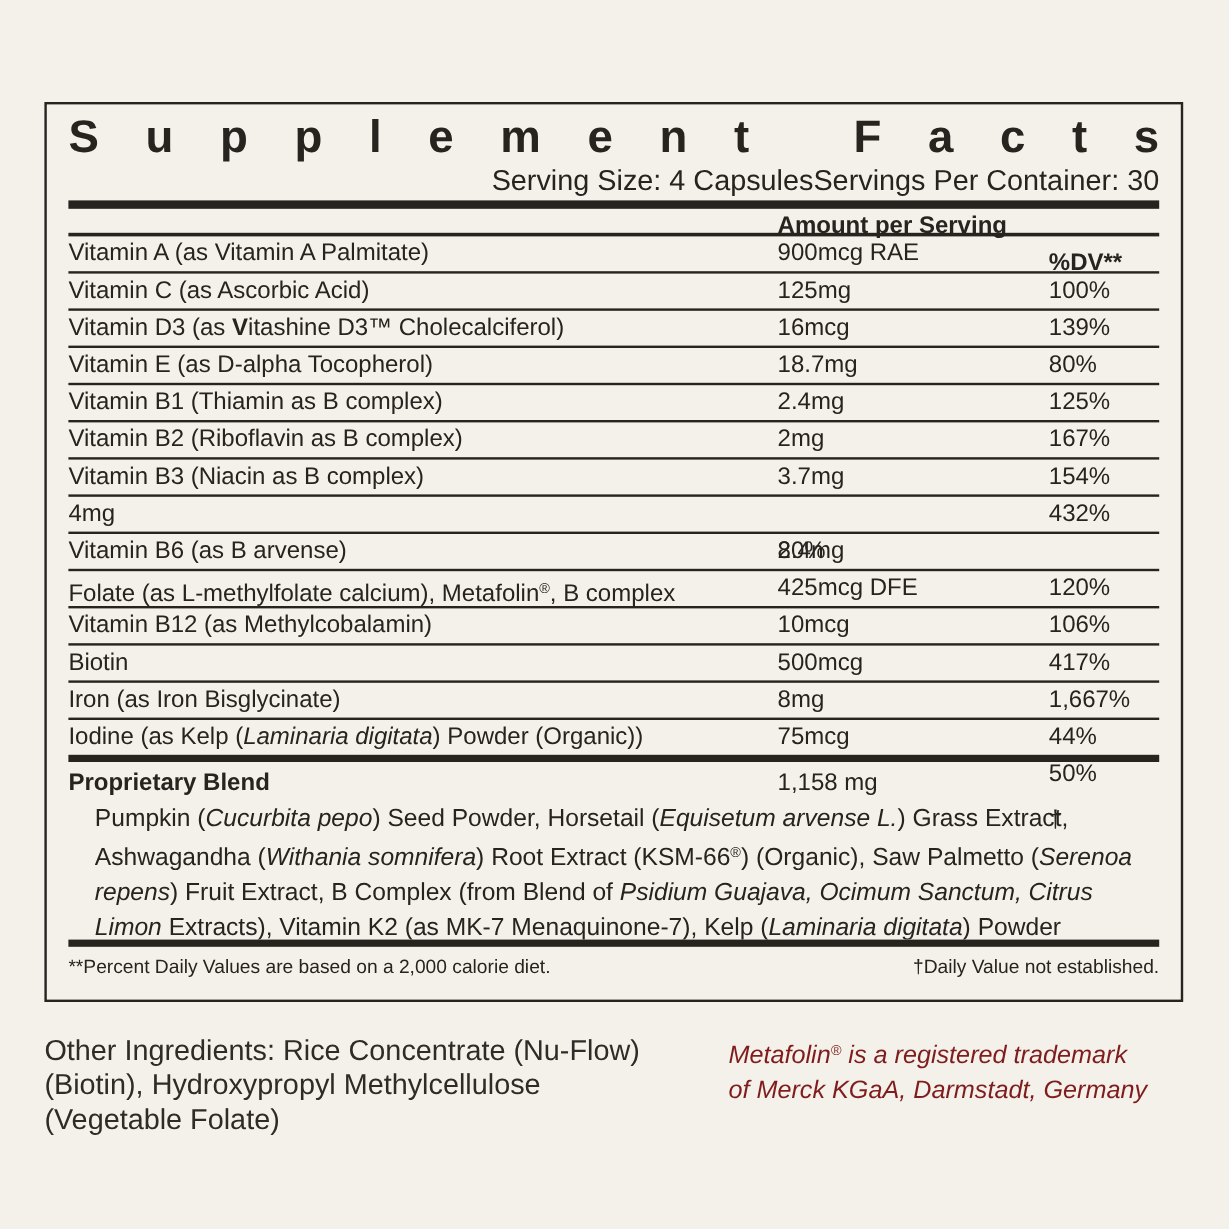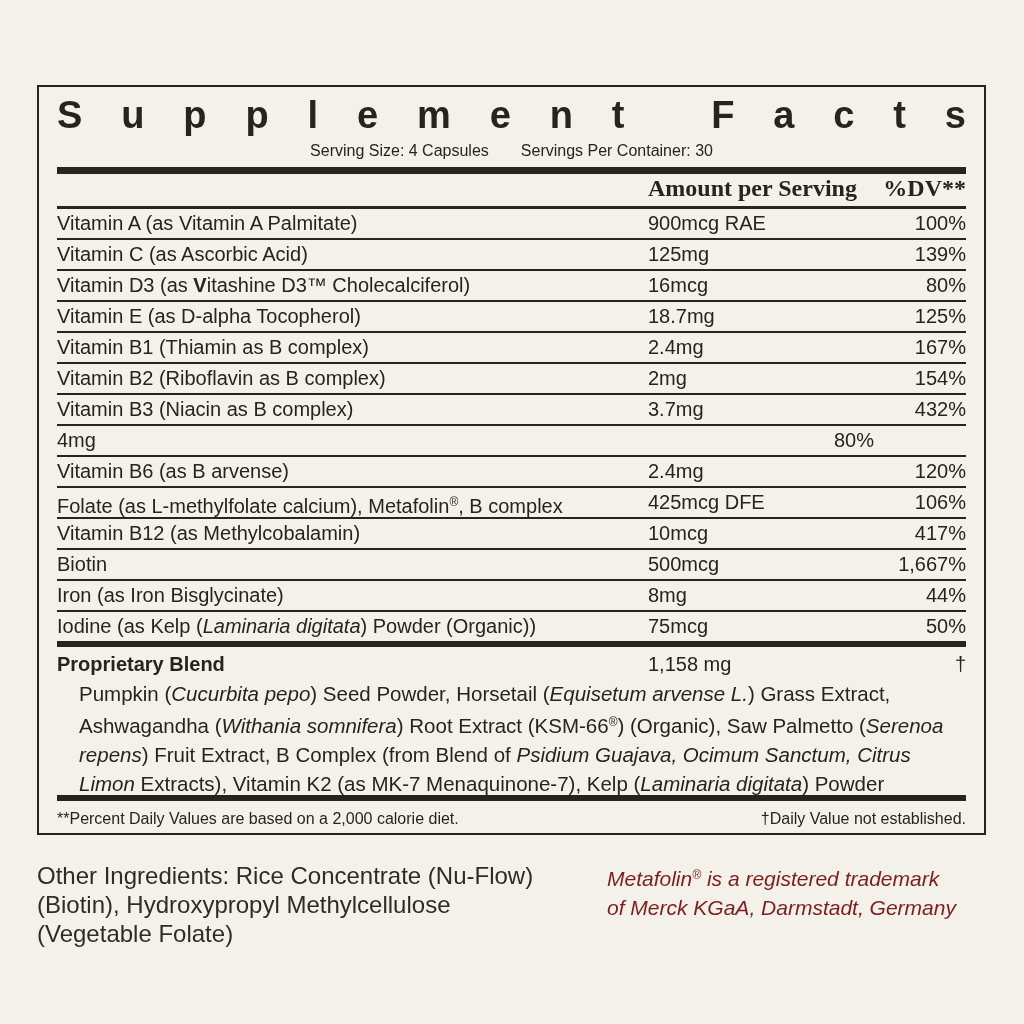--- a/index.html
+++ b/index.html
@@ -13,28 +13,28 @@
     position:absolute;left:37px;top:85px;width:949px;height:750px;
     border:2px solid #272420;box-sizing:border-box;
     padding:0 18px;background:#f4f1eb;
   }
   .title{
     display:flex;justify-content:space-between;align-items:flex-end;
     font-size:38px;font-weight:700;height:52px;line-height:48px;
     letter-spacing:0;
   }
   .title .sp{width:9px;display:inline-block;}
-  .serving{display:flex;justify-content:center;font-size:16px;height:26px;line-height:24px;gap:32px;}
+  .serving{display:flex;justify-content:flex-end;font-size:24px;height:26px;line-height:24px;}
   .bar{background:#272420;border:none;}
   .bar-7{height:7px;margin-top:2px;}
   .bar-3{height:3px;}
   .bar-6{height:6px;}
   .grid3{display:grid;grid-template-columns:591px 226px 1fr;}
-  .hdr{height:32px;line-height:29px;font-size:24px;font-weight:700;font-family:Liberation Serif, serif;}
-  .c-dv{text-align:right;}
+  .hdr{height:20px;line-height:29px;font-size:20px;font-weight:700;}
+  .c-dv{text-align:left;margin-top:31px;}
   .row{height:29px;line-height:29px;font-size:20px;white-space:nowrap;}
   .row + .row{border-top:2px solid #272420;}
   .blend-row{height:32px;line-height:34px;font-size:20px;}
   .blend-name{font-weight:700;}
   .blend-desc{margin-left:22px;font-size:20.5px;line-height:29px;height:116px;overflow:hidden;}
   .footrow{display:flex;justify-content:space-between;align-items:center;font-size:16px;height:36px;}
   .sup{font-size:12px;vertical-align:7px;}
   .other{position:absolute;left:37px;top:861px;width:510px;font-size:24px;line-height:29px;color:#2f2b27;}
   .tm{position:absolute;left:607px;top:861px;width:410px;font-size:21px;line-height:29px;color:#7f1d1d;font-style:italic;}
 </style>

